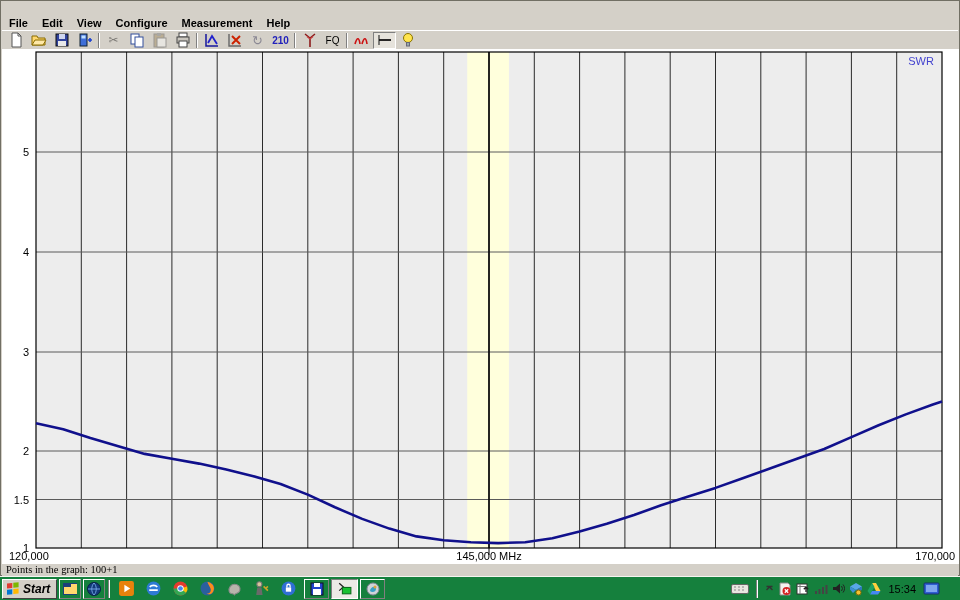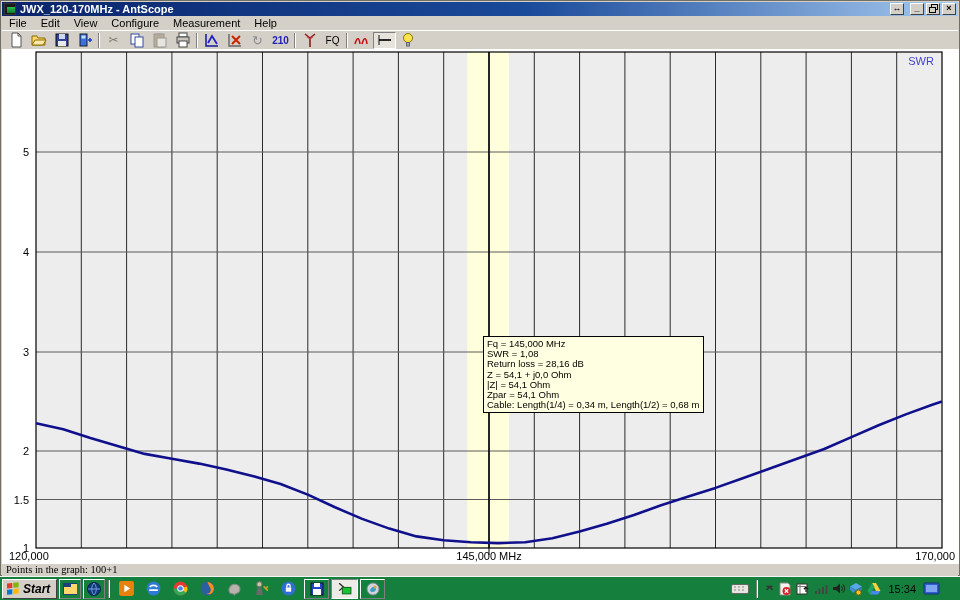--- a/index.html
+++ b/index.html
@@ -15,21 +15,21 @@
   .tb-ctrls { margin-left:auto; display:flex; gap:2px; align-items:center; }
   .winbtn { width:14px; height:12px; background:#d4d0c8; border:1px solid; border-color:#fff #404040 #404040 #fff;
     font-size:9px; line-height:9px; text-align:center; color:#000; font-weight:bold; }
   .winbtn.gap { margin-right:4px; }
   #app-icon { width:12px; height:12px; background:#1b1b1b; border:1px solid #333; position:relative; }
   #app-icon::after { content:""; position:absolute; left:2px; top:3px; width:8px; height:6px;
     background:linear-gradient(180deg,#27c24c,#0d7a2a); }
 
   
   #menubar { position:absolute; left:1px; top:15px; right:1px; height:14px; background:#d4d0c8;
-    display:flex; align-items:center; font-size:11px; }
+    display:flex; align-items:center; font-size:11px;font-weight:bold; }
   .menu-item { padding:1px 7px; color:#000; }
 
   
   #toolbar { position:absolute; left:1px; top:29px; right:1px; height:19px; background:#d4d0c8;
     border-top:1px solid #fff; display:flex; align-items:center; padding-left:2px; }
   .tool-btn { width:23px; height:17px; display:flex; align-items:center; justify-content:center; }
   .tool-btn.pressed { border:1px solid; border-color:#808080 #fff #fff #808080; background:#e6e3dc; }
   .tool-sep { width:2px; height:15px; border-left:1px solid #808080; border-right:1px solid #fff; margin:0 2px; }
   .dim { opacity:.45; }
   .txt-icon { font-size:10px; font-weight:bold; }
@@ -66,35 +66,20 @@
   .task-divider { width:2px; height:18px; border-left:1px solid #808080; border-right:1px solid #fff; margin:0 3px; }
   #tray { margin-left:auto; display:flex; align-items:center; gap:4px; padding-right:20px; }
   #tray-clock { font-size:11px; padding:0 3px; }
   .spacer { flex:1; }
 </style>
 </head>
 <body>
 
 <div id="app">
 
-  <div id="titlebar">
-    <div id="app-icon"></div>
-    <span class="title">JWX_120-170MHz - AntScope</span>
-    <div class="tb-ctrls">
-      <div class="winbtn gap">↔</div>
-      <div class="winbtn">_</div>
-      <div class="winbtn">
-        <svg width="9" height="9" viewBox="0 0 9 9">
-            <rect x="2.5" y="0.5" width="6" height="5" fill="none" stroke="#000"></rect>
-            <rect x="0.5" y="3.5" width="6" height="5" fill="#d4d0c8" stroke="#000"></rect>
-          </svg>
-      </div>
-      <div class="winbtn">×</div>
-    </div>
-  </div>
 
   <div id="menubar">
     <span class="menu-item">File</span>
     <span class="menu-item">Edit</span>
     <span class="menu-item">View</span>
     <span class="menu-item">Configure</span>
     <span class="menu-item">Measurement</span>
     <span class="menu-item">Help</span>
   </div>
 
@@ -232,29 +217,20 @@
         <rect x="34" y="3" width="906" height="496" fill="none" stroke="#000" stroke-width="1.2"></rect>
         <polyline points="34.0,374.3 61.2,380.2 88.4,389.1 115.5,397.1 142.7,404.9 169.9,409.8 197.1,414.6 224.3,420.4 251.4,427.2 278.6,435.0 305.8,445.6 333.0,458.3 360.2,469.9 387.3,479.6 414.5,487.4 441.7,491.2 468.9,493.2 496.1,494.1 523.2,493.2 550.4,489.3 577.6,482.5 604.8,474.8 632.0,466.0 659.1,456.3 686.3,447.6 713.5,438.9 740.7,429.2 767.9,419.5 795.0,409.8 822.2,400.0 849.4,388.1 876.6,376.3 903.8,365.4 930.9,355.5 940.0,352.5" fill="none" stroke="#10108c" stroke-width="2.6" stroke-linejoin="round"></polyline>
         <text x="27" y="503" text-anchor="end" font-size="11" font-family="Liberation Sans, sans-serif" fill="#000">1</text>
         <text x="27" y="454.5" text-anchor="end" font-size="11" font-family="Liberation Sans, sans-serif" fill="#000">1.5</text>
         <text x="27" y="406" text-anchor="end" font-size="11" font-family="Liberation Sans, sans-serif" fill="#000">2</text>
         <text x="27" y="307" text-anchor="end" font-size="11" font-family="Liberation Sans, sans-serif" fill="#000">3</text>
         <text x="27" y="207" text-anchor="end" font-size="11" font-family="Liberation Sans, sans-serif" fill="#000">4</text>
         <text x="27" y="107" text-anchor="end" font-size="11" font-family="Liberation Sans, sans-serif" fill="#000">5</text>
       </svg>
     <div id="swr-corner-label" style="color: rgb(67, 67, 207);">SWR</div>
-    <div id="cursor-tooltip">
-      <div>Fq = 145,000 MHz</div>
-      <div>SWR = 1,08</div>
-      <div>Return loss = 28,16 dB</div>
-      <div>Z = 54,1 + j0,0 Ohm</div>
-      <div>|Z| = 54,1 Ohm</div>
-      <div>Zpar = 54,1 Ohm</div>
-      <div>Cable: Length(1/4) = 0,34 m, Length(1/2) = 0,68 m</div>
-    </div>
     <div class="xlab" id="xlab-left">120,000</div>
     <div class="xlab" id="xlab-center">145,000 MHz</div>
     <div class="xlab" id="xlab-right">170,000</div>
   </div>
 
   <div id="statusbar">
     <span>Points in the graph: 100+1</span>
   </div>
 </div>
 

